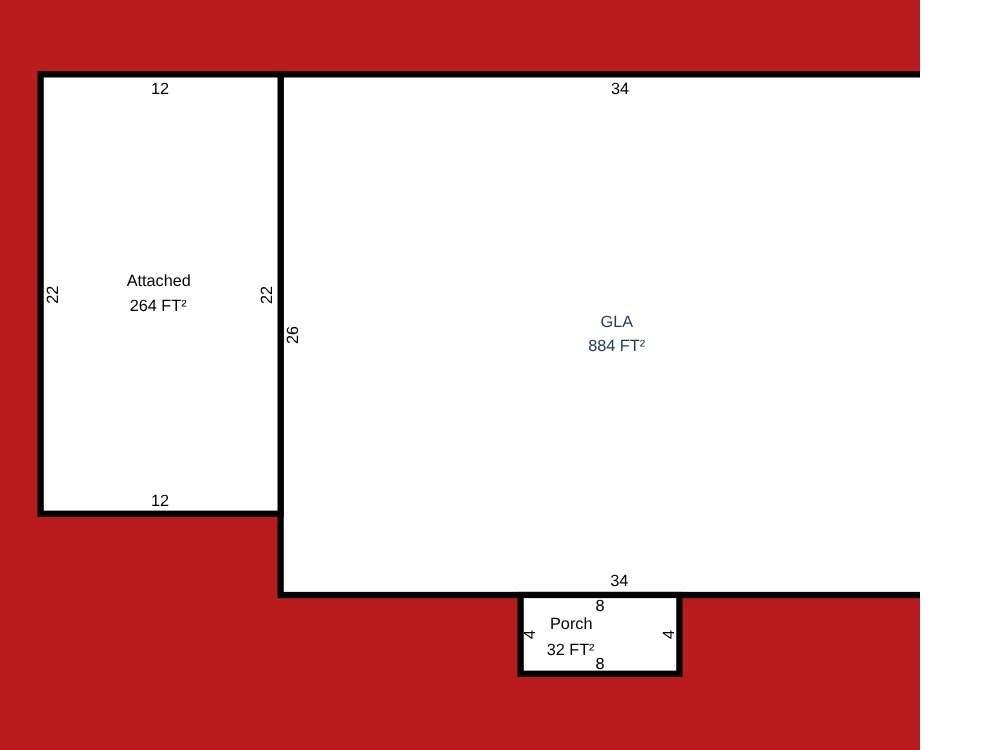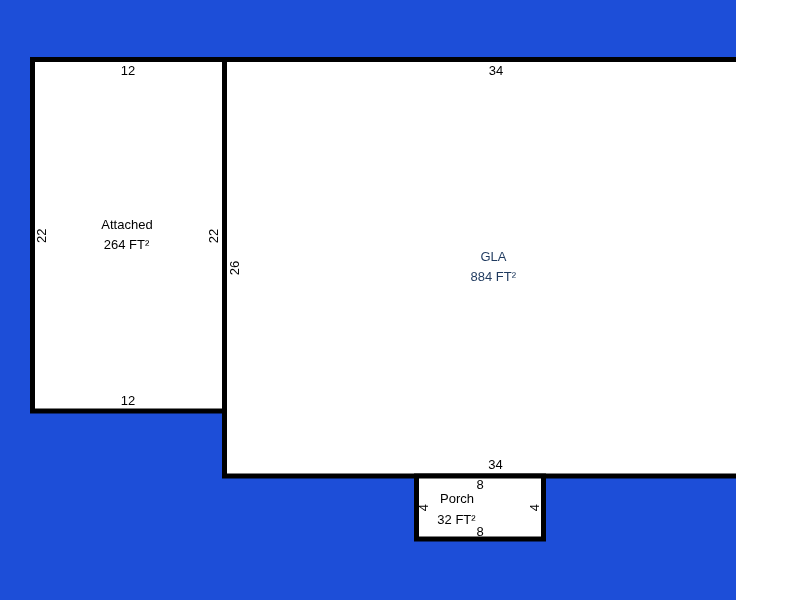--- a/index.html
+++ b/index.html
@@ -1,16 +1,16 @@
 <!DOCTYPE html>
 <html><head>
 <meta charset="utf-8">
 <style>
   html,body{margin:0;padding:0;background:#ffffff;}
-  .page{position:relative;width:736px;height:600px;background:#1d4ed8;overflow:hidden;}
+  .page{position:relative;width:736px;height:600px;background:#b91c1c;overflow:hidden;}
   svg{position:absolute;left:0;top:0;}
   text{font-family:"Liberation Sans",sans-serif;font-size:13px;fill:#000000;}
   .blue{fill:#1f3a5f;}
 </style>
 </head>
 <body>
 <div class="page">
 <svg width="800" height="600" viewBox="0 0 800 600">
 
   <rect x="224.5" y="59.5" width="544" height="416.5" fill="#ffffff" stroke="#000000" stroke-width="5"></rect>

